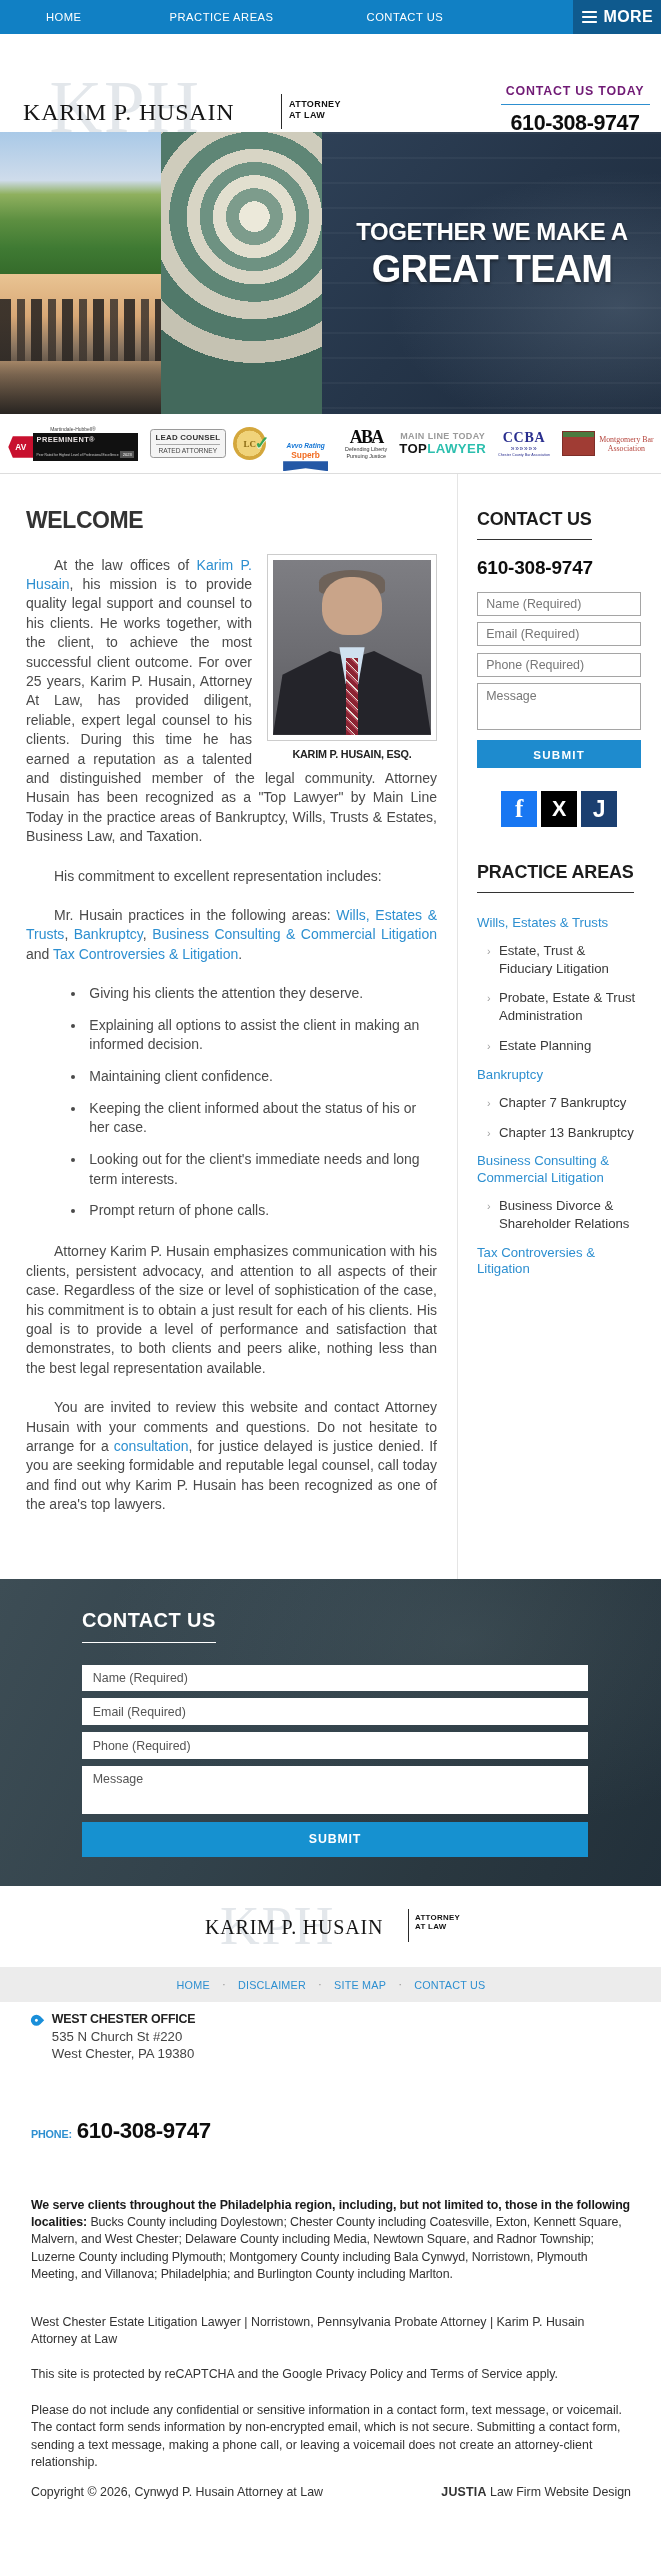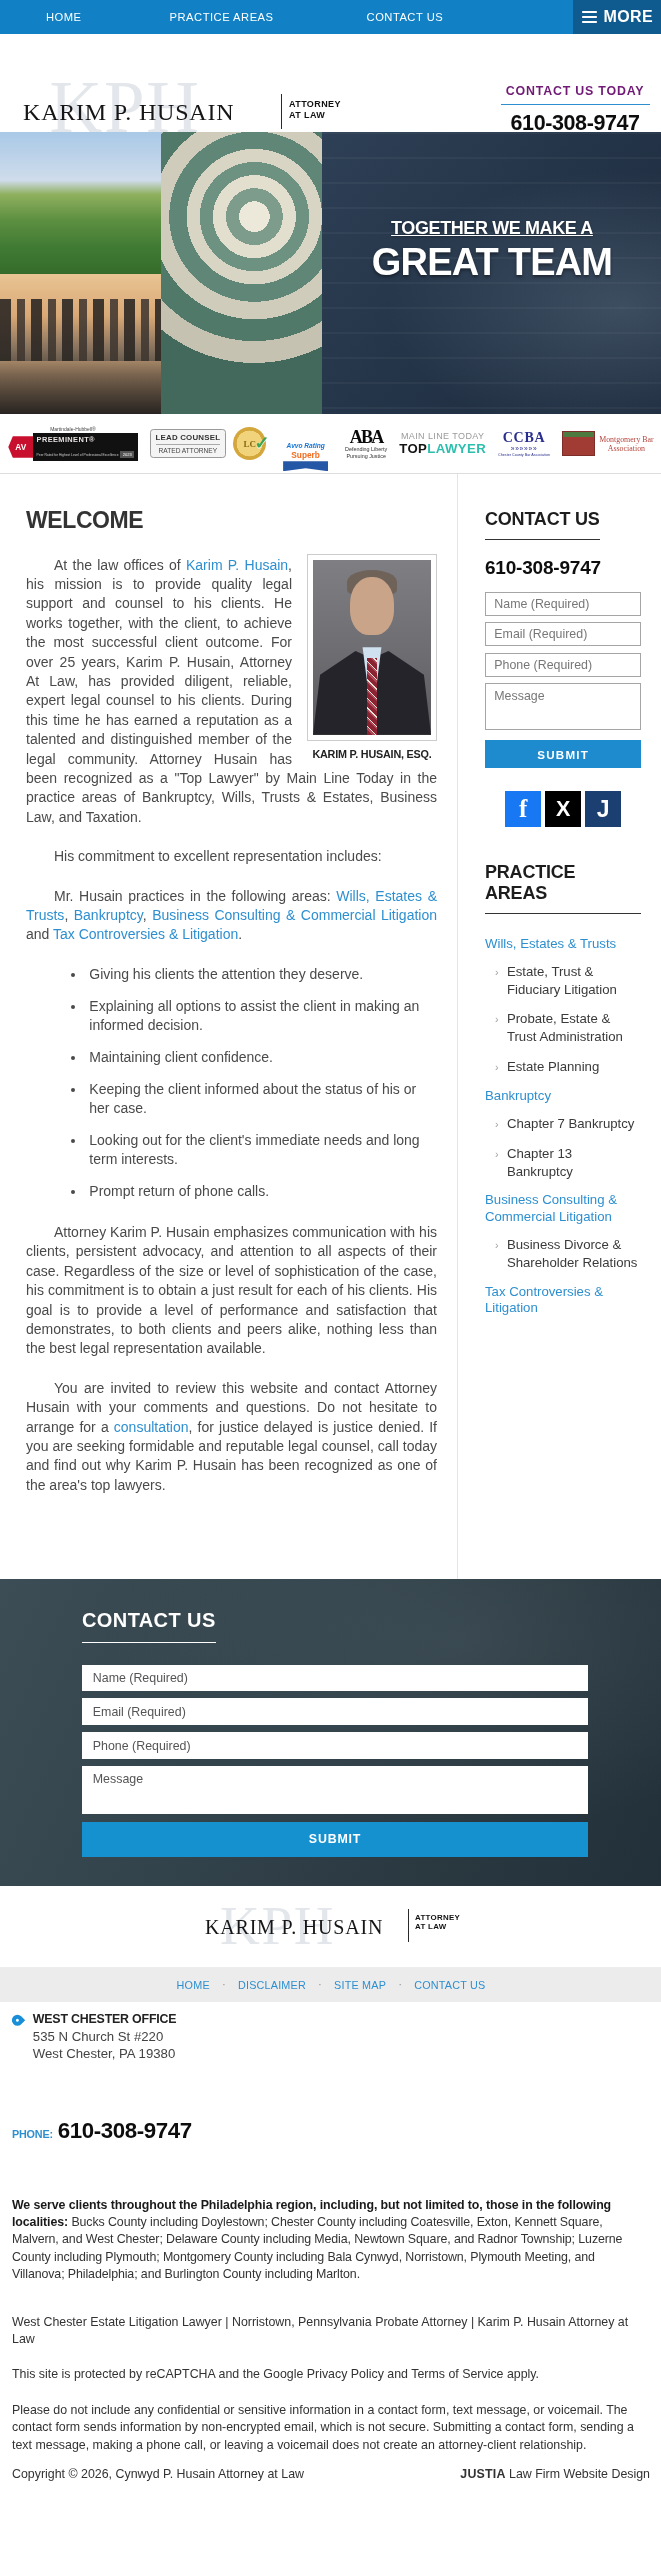--- a/index.html
+++ b/index.html
@@ -38,21 +38,21 @@
   .photo-city .skyline { position:absolute; bottom:38%; left:0; right:0; height:44%; background:repeating-linear-gradient(90deg, rgba(45,40,36,.9) 0 10.8px, rgba(45,40,36,0) 10.8px 17.4px, rgba(60,52,46,.85) 17.4px 25px, rgba(60,52,46,0) 25px 31px); }
   .photo-city .water { position:absolute; bottom:0; left:0; right:0; height:38%; background:linear-gradient(180deg, rgba(222,176,128,.5), rgba(40,36,33,.9)); }
   .hero-mid { width:161px; background:
       radial-gradient(circle at 58% 30%, #ece9da 0 7%, #7d9c8c 7% 13%, #e2dfcf 13% 19%, #6e9282 19% 25%, #d8d5c5 25% 31%, #5f8676 31% 39%, #cfccbc 39% 47%, #51796a 47% 57%, #c5c2b2 57% 67%, #43695c 67% 100%);
   }
   .hero-right { flex:1; position:relative; background:
       radial-gradient(ellipse at 88% 62%, rgba(130,150,170,.30), rgba(130,150,170,0) 55%),
       repeating-linear-gradient(180deg, rgba(255,255,255,.04) 0 1.7px, rgba(255,255,255,0) 1.7px 25px),
       linear-gradient(130deg,#2e4056 0%,#253549 45%,#1c2a3c 100%);
       display:flex; flex-direction:column; align-items:center; padding-top:86px; }
-  .hero-line1 { color:#fff; font-size:18px; font-weight:bold; letter-spacing:-0.4px; text-shadow:0 0.8px 2.5px rgba(0,0,0,.4);text-decoration:underline; }
+  .hero-line1 { color:#fff; font-size:24px; font-weight:bold; letter-spacing:-0.4px; text-shadow:0 0.8px 2.5px rgba(0,0,0,.4); }
   .hero-line2 { color:#fff; font-size:38px; font-weight:800; letter-spacing:-0.8px; margin-top:1.7px; text-shadow:0 1.7px 3.3px rgba(0,0,0,.45); }
   .hero-btn { margin-top:38px; width:190px; height:48px; background:#1691d0; border:none; color:#fff; font-family:"Liberation Sans",sans-serif; font-size:14px; font-weight:bold; line-height:1.25; letter-spacing:0.2px; cursor:pointer; }
 
   
   .badges { height:60px; display:flex; align-items:center; justify-content:space-between; padding:0 8.3px; border-bottom:0.8px solid #ddd; background:#fff; }
   .badge { display:flex; flex-direction:column; align-items:center; justify-content:center; text-align:center; }
   .b-av .b-top { font-size:5px; color:#444; margin-bottom:0.8px; }
   .b-av-row { display:flex; align-items:center; }
   .b-av-shape { width:25px; height:21.5px; background:#c8102e; clip-path:polygon(18% 0,100% 0,100% 100%,18% 100%,0 50%); color:#fff; font-size:8.3px; font-weight:bold; display:flex; align-items:center; justify-content:center; }
   .b-av-black { background:#111; color:#fff; padding:1.7px 3.3px; text-align:left; }
@@ -65,37 +65,37 @@
   .b-lc2 { font-size:6.6px; color:#444; border-top:0.8px solid #aaa; margin-top:1.7px; padding-top:1.7px; }
   .b-seal { width:33px; height:33px; border-radius:50%; background:radial-gradient(circle,#f0d37a 0 55%,#d4a73c 56% 100%); display:flex; align-items:center; justify-content:center; position:relative; }
   .b-seal-lc { font-size:9px; font-weight:bold; color:#8a6a14; font-family:"Liberation Serif",serif; }
   .b-seal-check { position:absolute; right:-3.3px; top:5px; color:#3aa655; font-size:18px; font-weight:bold; text-shadow:0 0.8px 0 #fff; }
   .b-avvo { width:55px;margin-top:26px; }
   .b-avvo-brand { font-size:6.6px; font-weight:bold; color:#1576d5; font-style:italic; }
   .b-avvo-rating { font-size:8.3px; font-weight:bold; color:#f26c21; margin:0.8px 0 1.7px; }
   .b-avvo-ribbon { width:45px; height:10px; background:#2458a6; clip-path:polygon(0 0,100% 0,100% 100%,50% 70%,0 100%); }
   .b-aba-brand { font-family:"Liberation Serif",serif; font-size:18px; font-weight:bold; color:#0a0a0a; letter-spacing:-1.7px; line-height:18px; }
   .b-aba-sub { font-size:5.4px; color:#333; line-height:6.6px; margin-top:0.8px; }
-  .b-mlt-brand { font-size:9px; font-weight:normal; color:#9a9a9a; letter-spacing:0.4px; }
+  .b-mlt-brand { font-size:9px; font-weight:bold; color:#9a9a9a; letter-spacing:0.4px; }
   .b-mlt-row { font-size:13.2px; font-weight:800; letter-spacing:0.4px; margin-top:0.8px; }
   .b-mlt-top { color:#141414; }
   .b-mlt-lawyer { color:#2cbfae; }
   .b-ccba-brand { font-family:"Liberation Serif",serif; font-size:14px; font-weight:bold; color:#2a2f8f; letter-spacing:0.8px; }
   .b-ccba-marks { font-size:6.6px; color:#2a2f8f; letter-spacing:0.8px; line-height:5.8px; }
   .b-ccba-sub { font-size:3.7px; color:#2a2f8f; margin-top:0.8px; }
   .b-mba { flex-direction:row; gap:4.1px; }
   .b-mba-house { width:33px; height:25px; background:linear-gradient(180deg,#4c7a3f 0 22%, #a03c34 22% 100%); border:0.8px solid #7e2e28; }
   .b-mba-text { font-family:"Liberation Serif",serif; font-size:7.9px; color:#b5443c; line-height:9px; text-align:center; }
 
   
-  .content { display:flex; height:1105px; overflow:hidden;gap:8px; }
+  .content { display:flex; height:1105px; overflow:hidden; }
   .main-col { width:458px; padding:33px 20px 0 26px; border-right:0.8px solid #e5e5e5; }
   .welcome-title { font-size:23px; font-weight:bold; letter-spacing:-0.4px; color:#333; margin-bottom:21.5px; }
   .main-text { }
-  .photo-fig { float:right; width:130px; margin:-1.7px 0 8.3px 15px; }
+  .photo-fig { float:right; width:170px; margin:-1.7px 0 8.3px 15px; }
   .photo-frame { border:0.8px solid #ccc; background:#fff; padding:5px; }
   .portrait { height:175px; position:relative; background:linear-gradient(180deg,#7e7e83 0%,#6c6c71 55%,#59595e 100%); overflow:hidden; }
   .portrait .suit { position:absolute; bottom:0; left:0; width:100%; height:52%; background:#24242a; clip-path:polygon(0 100%,6% 34%,36% 8%,50% 16%,64% 8%,94% 34%,100% 100%); }
   .portrait .shirt { position:absolute; bottom:0; left:0; width:100%; height:50%; background:#cfe0ef; clip-path:polygon(42% 0,58% 0,54% 42%,46% 42%); }
   .portrait .tie { position:absolute; bottom:0; left:46%; width:8%; height:44%; background:repeating-linear-gradient(45deg,#8c2332 0 4.1px,#b0495a 4.1px 5.8px,#e8e2d8 5.8px 6.6px); }
   .portrait .head { position:absolute; top:10%; left:31%; width:38%; height:33%; border-radius:46% 46% 42% 42%; background:#c9a489; }
   .portrait .hair { position:absolute; top:6%; left:29%; width:42%; height:14%; border-radius:50% 50% 20% 20%; background:#6e6259; }
   .photo-caption { text-align:center; font-size:10.8px; font-weight:bold; letter-spacing:-0.2px; color:#222; margin-top:7.4px; }
   .para { font-size:14px; line-height:19.4px; color:#4a4a4a; text-align:justify; text-indent:28px; margin-bottom:20px; }
   .tlink { color:#2d8fd0; cursor:pointer; }
@@ -138,21 +138,21 @@
 
   
   .footer-logo { height:81px; position:relative; background:#fff; }
   .fl-watermark { position:absolute; left:220px; top:15px; font-family:"Liberation Serif",serif; font-size:55px; line-height:50px; color:#e3e7eb; letter-spacing:1.7px; }
   .fl-name { position:absolute; left:205px; top:30px; font-family:"Liberation Serif",serif; font-size:20px; color:#161616; letter-spacing:0.8px; white-space:nowrap; }
   .fl-div { position:absolute; left:408px; top:23px; width:0.8px; height:33px; background:#2a2a2a; }
   .fl-tag { position:absolute; left:415px; top:27px; font-size:7.9px; font-weight:bold; letter-spacing:0.3px; color:#111; line-height:9px; }
   .footer-nav { height:35px; background:#ececec; display:flex; align-items:center; justify-content:center; }
   .fn-link { font-size:10.8px; color:#2d8fd0; letter-spacing:0.2px; cursor:pointer; }
   .fn-dot { color:#8a8a8a; font-size:10px; margin:0 12.4px; }
-  .footer-info { padding:0 12px; }
+  .footer-info { padding:0 31px; }
   .office-row { display:flex; margin-top:10px; }
   .pin { width:10.8px; height:10.8px; background:#1a8fd9; border-radius:50% 50% 50% 0; transform:rotate(-135deg); margin:3.3px 10px 0 0; position:relative; flex:none; }
   .pin::after { content:""; position:absolute; left:3.7px; top:3.7px; width:3.3px; height:3.3px; border-radius:50%; background:#fff; }
   .office-label { font-size:12.4px; font-weight:bold; letter-spacing:-0.2px; color:#222; line-height:15.7px; }
   .office-addr { font-size:13.2px; color:#444; line-height:17.4px; }
   .phone-row { margin-top:55px; display:flex; align-items:baseline; }
   .phone-label { color:#2d8fd0; font-size:10.8px; font-weight:bold; letter-spacing:-0.2px; margin-right:5px; }
   .phone-big { color:#0d0d0d; font-size:22.3px; font-weight:800; letter-spacing:-0.4px; }
   .serving { margin-top:53px; font-size:12.4px; line-height:17.4px; color:#333; letter-spacing:-0.1px; }
   .serving b { color:#1a1a1a; }

